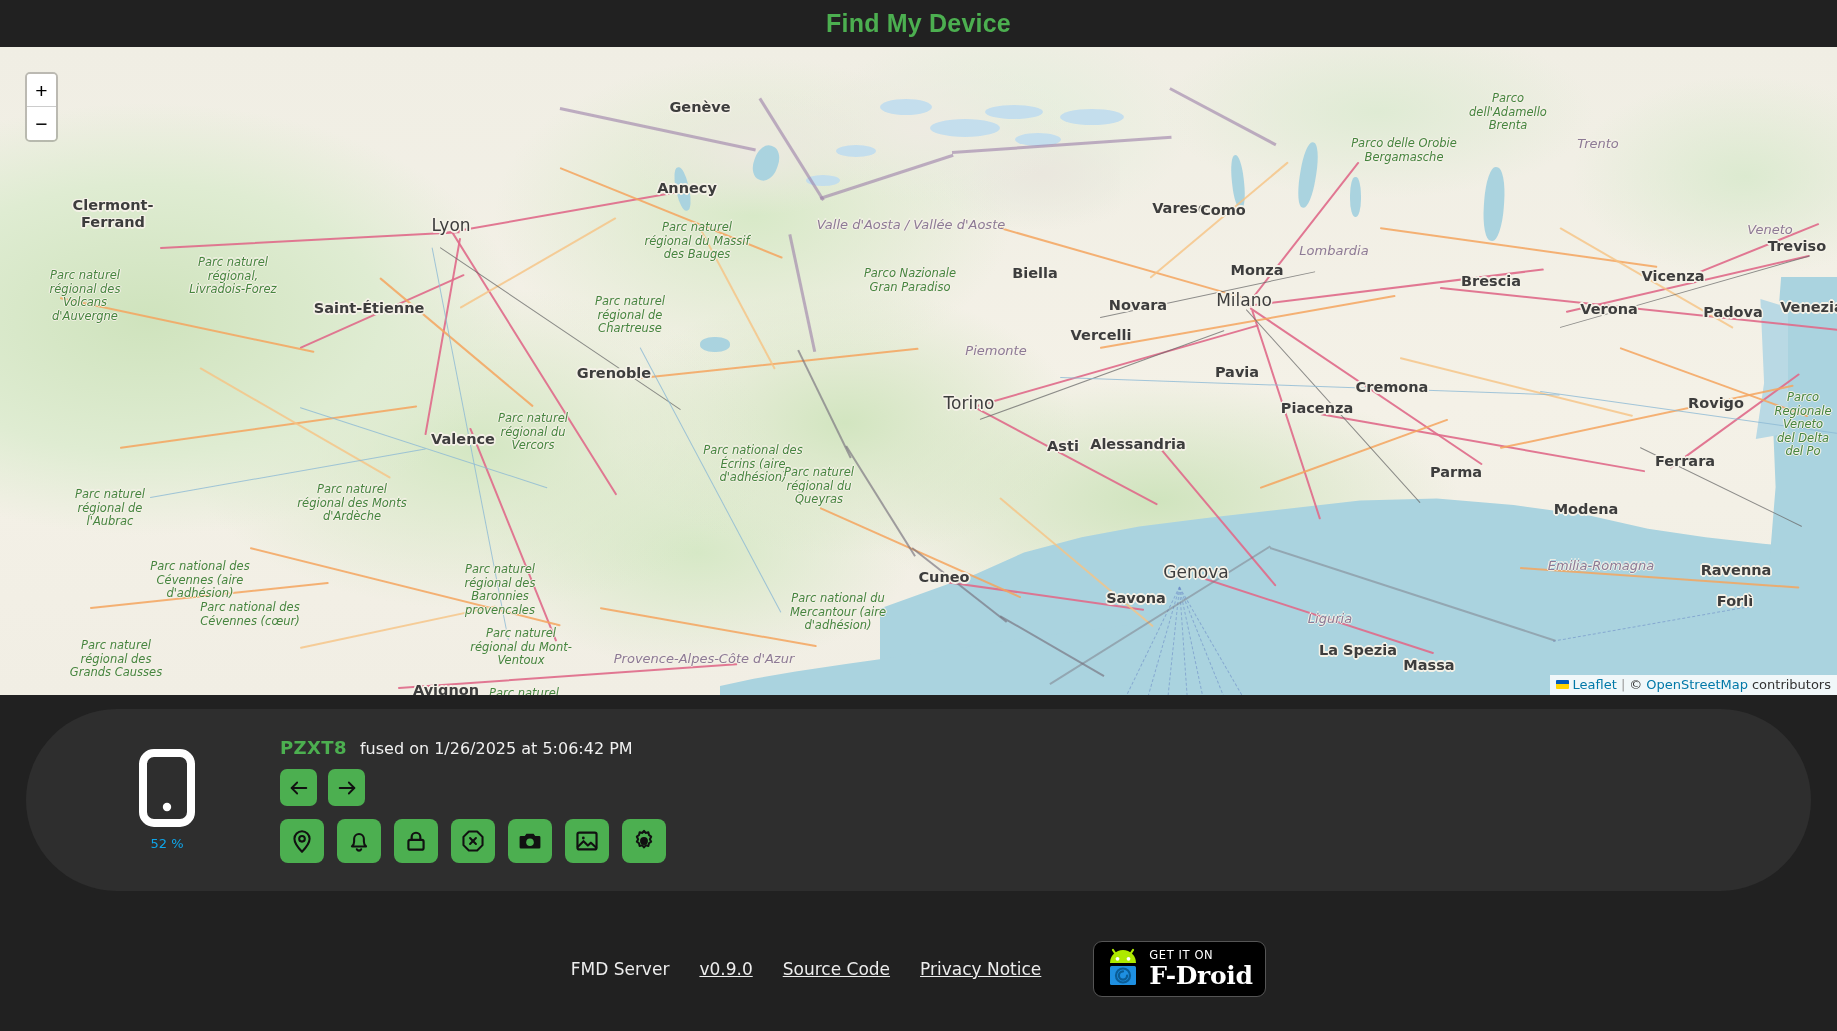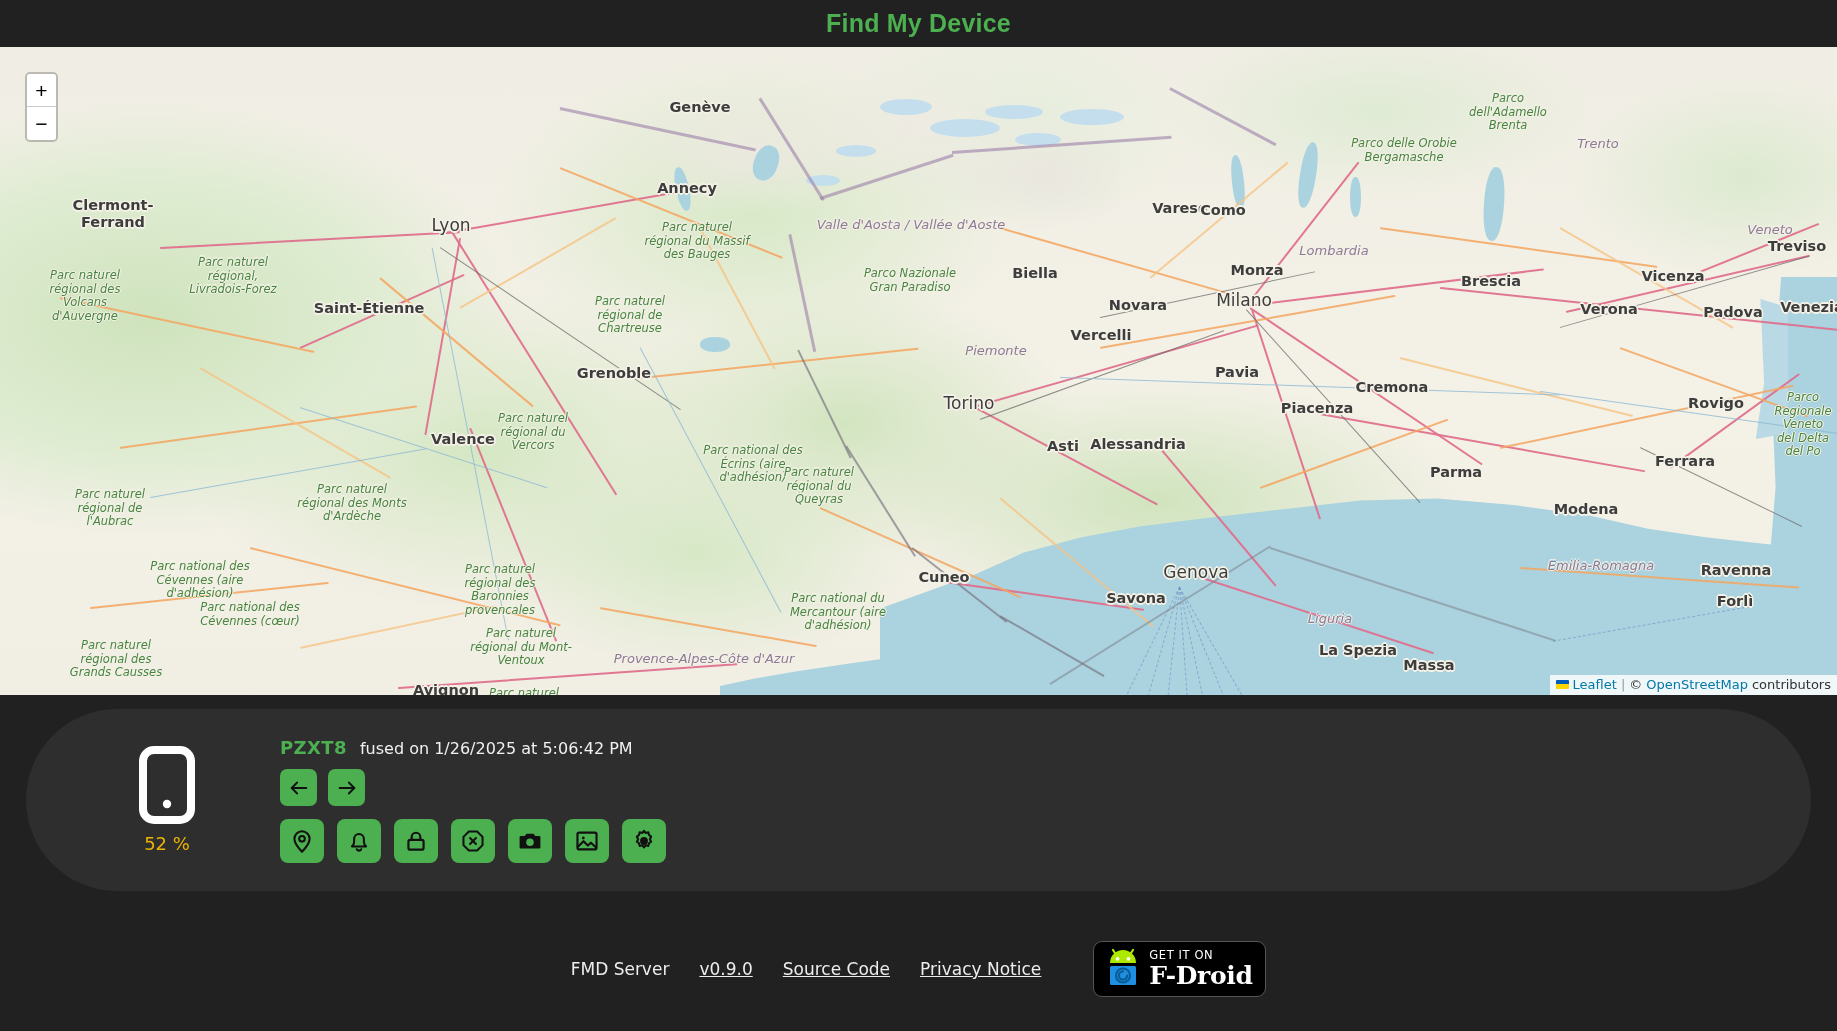--- a/index.html
+++ b/index.html
@@ -189,21 +189,21 @@
     align-items: center;
     padding-left: 28px;
   }
   #device-summary {
     width: 226px;
     display: flex; flex-direction: column;
     align-items: center; justify-content: center;
     gap: 9px;
   }
   #phone-icon svg { display: block; }
-  #battery-level { color: #eab308; font-size: 18px; font-family: "DejaVu Sans", sans-serif; }
+  #battery-level { color: #0ea5e9; font-size: 13px; font-family: "DejaVu Sans", sans-serif; }
 
   #device-details { display: flex; flex-direction: column; gap: 11px; }
   #device-headline {
     display: flex; align-items: baseline; gap: 13px;
     font-family: "DejaVu Sans", sans-serif;
   }
   #device-id { color: #4caf50; font-size: 18px; font-weight: bold; letter-spacing: .4px; }
   #device-timestamp { color: #f0f0f0; font-size: 16px; }
 
   .btn-row { display: flex; gap: 11px; }

